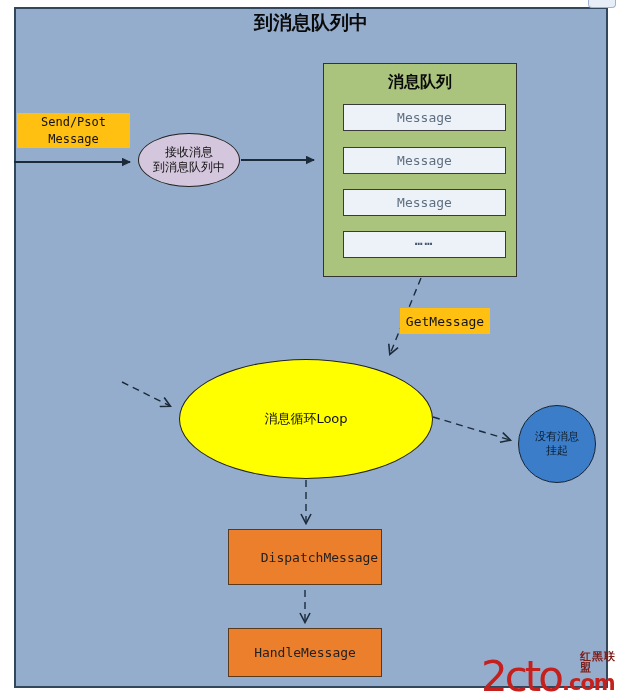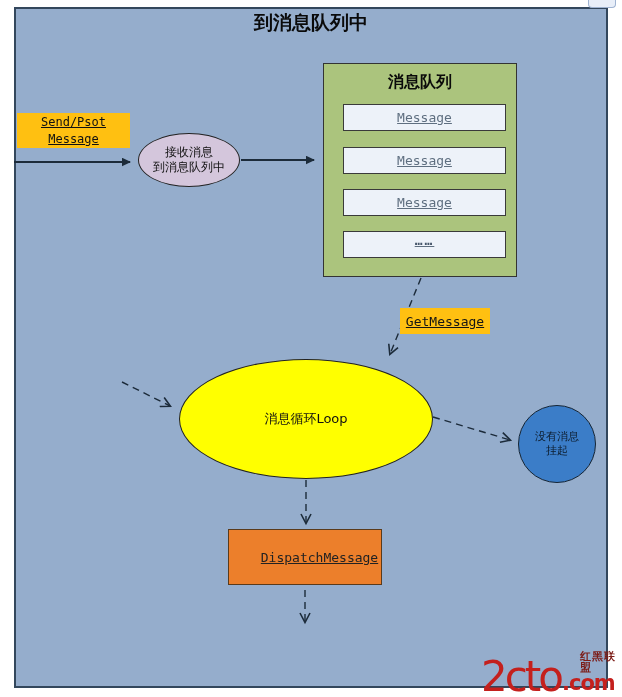--- a/index.html
+++ b/index.html
@@ -11,21 +11,21 @@
   #artifact{position:absolute;left:588px;top:0;width:26px;height:7px;
             background:#e8eef8;border:1px solid #9fb3d1;border-top:none;
             border-radius:0 0 4px 4px;}
   
   #wires{position:absolute;left:0;top:0;width:622px;height:697px;
          pointer-events:none;z-index:2;}
   
   .node{position:absolute;z-index:3;display:flex;flex-direction:column;
         justify-content:center;text-align:center;
         box-sizing:border-box;color:#111;}
-  .mono{font-family:"DejaVu Sans Mono",monospace;text-decoration:underline;}
+  .mono{font-family:"DejaVu Sans Mono",monospace;}
   
   #title{position:absolute;left:14px;top:10px;width:594px;text-align:center;
          font-size:19px;font-weight:bold;color:#0a0a0a;z-index:3;}
   
   #send-box{left:17px;top:113px;width:113px;height:35px;
             background:var(--node-amber);font-size:12px;line-height:1.35;}
   #recv-ellipse{left:138px;top:133px;width:102px;height:54px;border-radius:50%;
                 background:var(--node-pink);border:1.5px solid #222;
                 font-size:12px;line-height:1.25;}
   #queue-box{left:323px;top:63px;width:194px;height:214px;
@@ -143,20 +143,23 @@
 
   <div id="nomsg-circle" class="node">
     <span>没有消息</span>
     <span>挂起</span>
   </div>
 
   <div id="dispatch-box" class="node mono">
     <span>DispatchMessage</span>
   </div>
 
+  <div id="handle-box" class="node mono">
+    <span>HandleMessage</span>
+  </div>
 
   <div id="logo">
     <span id="logo-brand">2cto</span>
     <span id="logo-right">
       <span id="logo-tagline">红黑联盟</span>
       <span id="logo-suffix">.com</span>
     </span>
   </div>
 
 </div>

